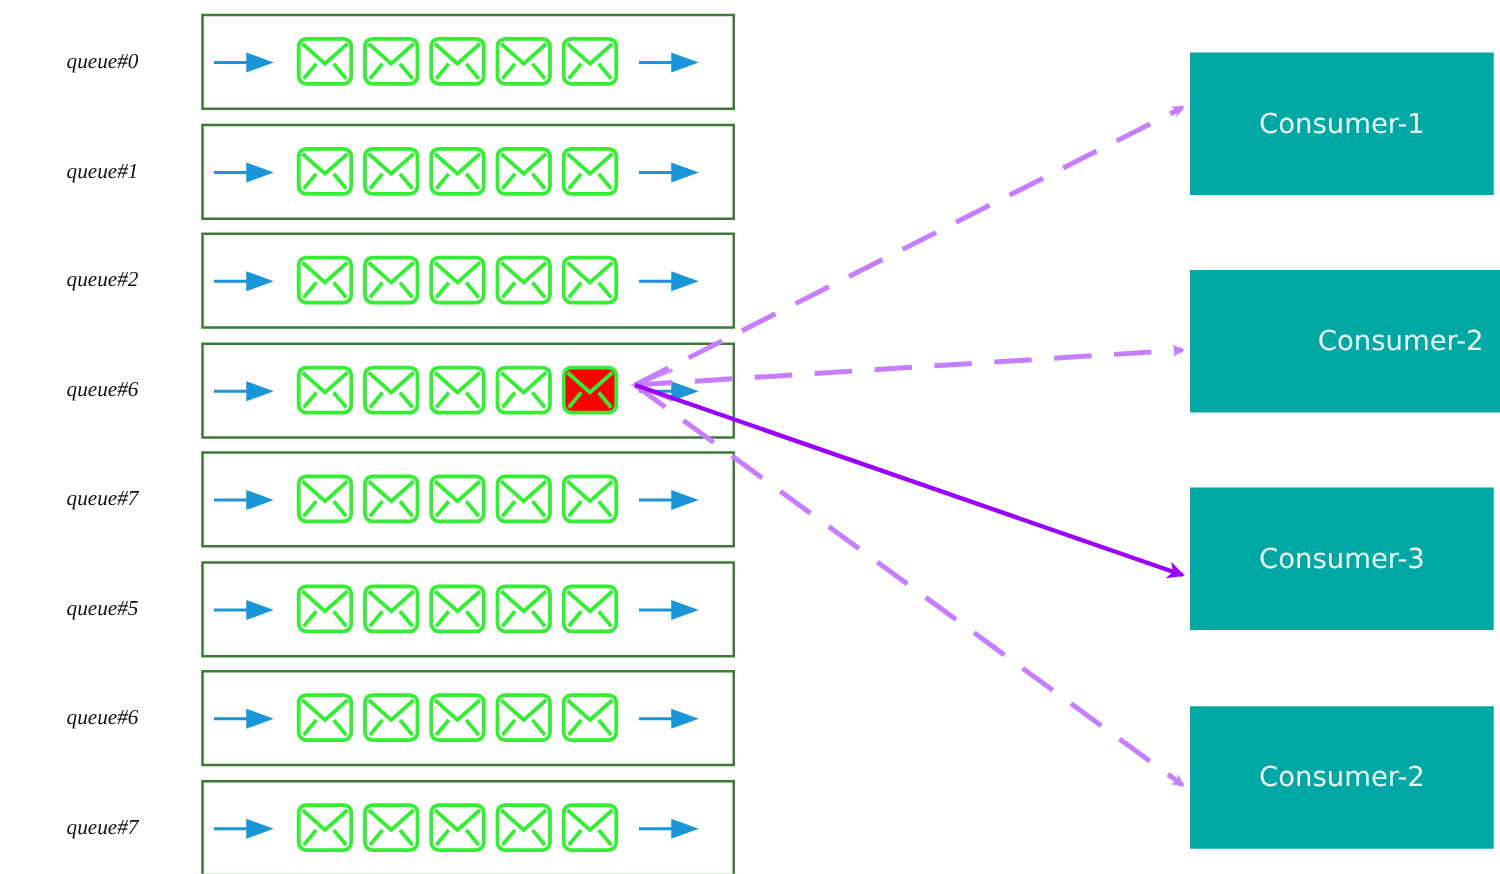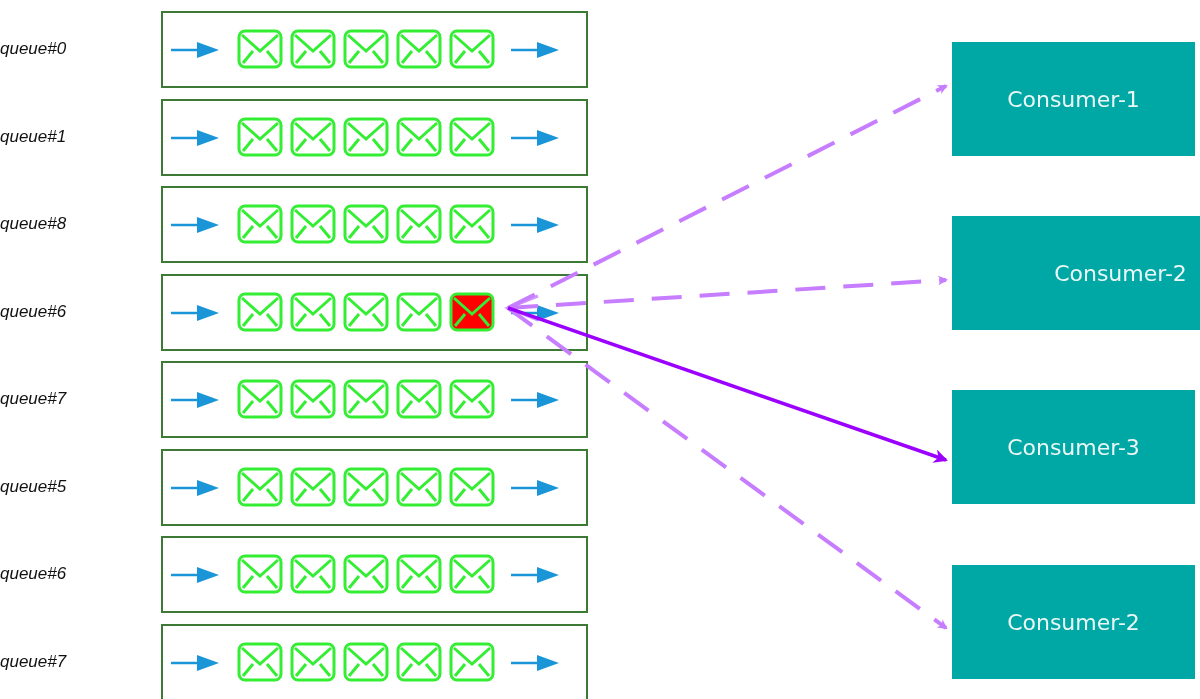--- a/index.html
+++ b/index.html
@@ -1,19 +1,19 @@
 <!DOCTYPE html>
 <html><head>
 <meta charset="utf-8">
 <style>
   html, body { margin: 0; padding: 0; background: #ffffff; }
   body { width: 1200px; height: 699px; position: relative; overflow: hidden;
          font-family: "DejaVu Sans", sans-serif; }
-  .queue-label { position: absolute; left: 0; width: 140px; text-align: left;
-                 font-family: Liberation Sans, sans-serif; font-style: italic;
+  .queue-label { position: absolute; left: 12px; width: 140px; text-align: center;
+                 font-family: Liberation Serif, serif; font-style: italic;
                  font-size: 17px; color: #111; line-height: 20px; }
   .queue-box { position: absolute; left: 161px; width: 423px; height: 73px;
                border: 2px solid #3d7a35; background: #fff; box-sizing: content-box; }
   .in-arrow, .out-arrow { position: absolute; top: 27px; width: 50px; height: 20px; }
   .in-arrow { left: 8px; }
   .out-arrow { left: 348px; }
   .env { position: absolute; top: 16px; width: 46px; height: 40px; }
   .consumer { position: absolute; left: 952px; width: 243px; height: 114px;
               background: #00a8a5; color: #eaf7f6; display: flex;
               align-items: center; justify-content: center;
@@ -99,21 +99,21 @@
           <rect x="2" y="2" width="42" height="36" rx="6" ry="6" fill="none" stroke="#33ee33" stroke-width="3"></rect>
           <polyline points="5,6 23,22 41,6" fill="none" stroke="#33ee33" stroke-width="3"></polyline>
           <line x1="6" y1="34" x2="16" y2="22" stroke="#33ee33" stroke-width="3"></line>
           <line x1="40" y1="34" x2="30" y2="22" stroke="#33ee33" stroke-width="3"></line>
         </svg></span>
       <span class="out-arrow"><svg width="50" height="20" viewBox="0 0 50 20">
           <line x1="0" y1="10" x2="30" y2="10" stroke="#1a96d8" stroke-width="2.5"></line>
           <path d="M26,2 L48,10 L26,18 z" fill="#1a96d8"></path>
         </svg></span>
     </div>
-    <div class="queue-label" style="top: 214px;">queue#8</div>
+    <div class="queue-label" style="top: 214px;">queue#2</div>
     <div class="queue-box" style="top: 186px;">
       <span class="in-arrow"><svg width="50" height="20" viewBox="0 0 50 20">
           <line x1="0" y1="10" x2="30" y2="10" stroke="#1a96d8" stroke-width="2.5"></line>
           <path d="M26,2 L48,10 L26,18 z" fill="#1a96d8"></path>
         </svg></span>
       <span class="env" style="left: 74px;"><svg width="46" height="40" viewBox="0 0 46 40">
           <rect x="2" y="2" width="42" height="36" rx="6" ry="6" fill="none" stroke="#33ee33" stroke-width="3"></rect>
           <polyline points="5,6 23,22 41,6" fill="none" stroke="#33ee33" stroke-width="3"></polyline>
           <line x1="6" y1="34" x2="16" y2="22" stroke="#33ee33" stroke-width="3"></line>
           <line x1="40" y1="34" x2="30" y2="22" stroke="#33ee33" stroke-width="3"></line>

